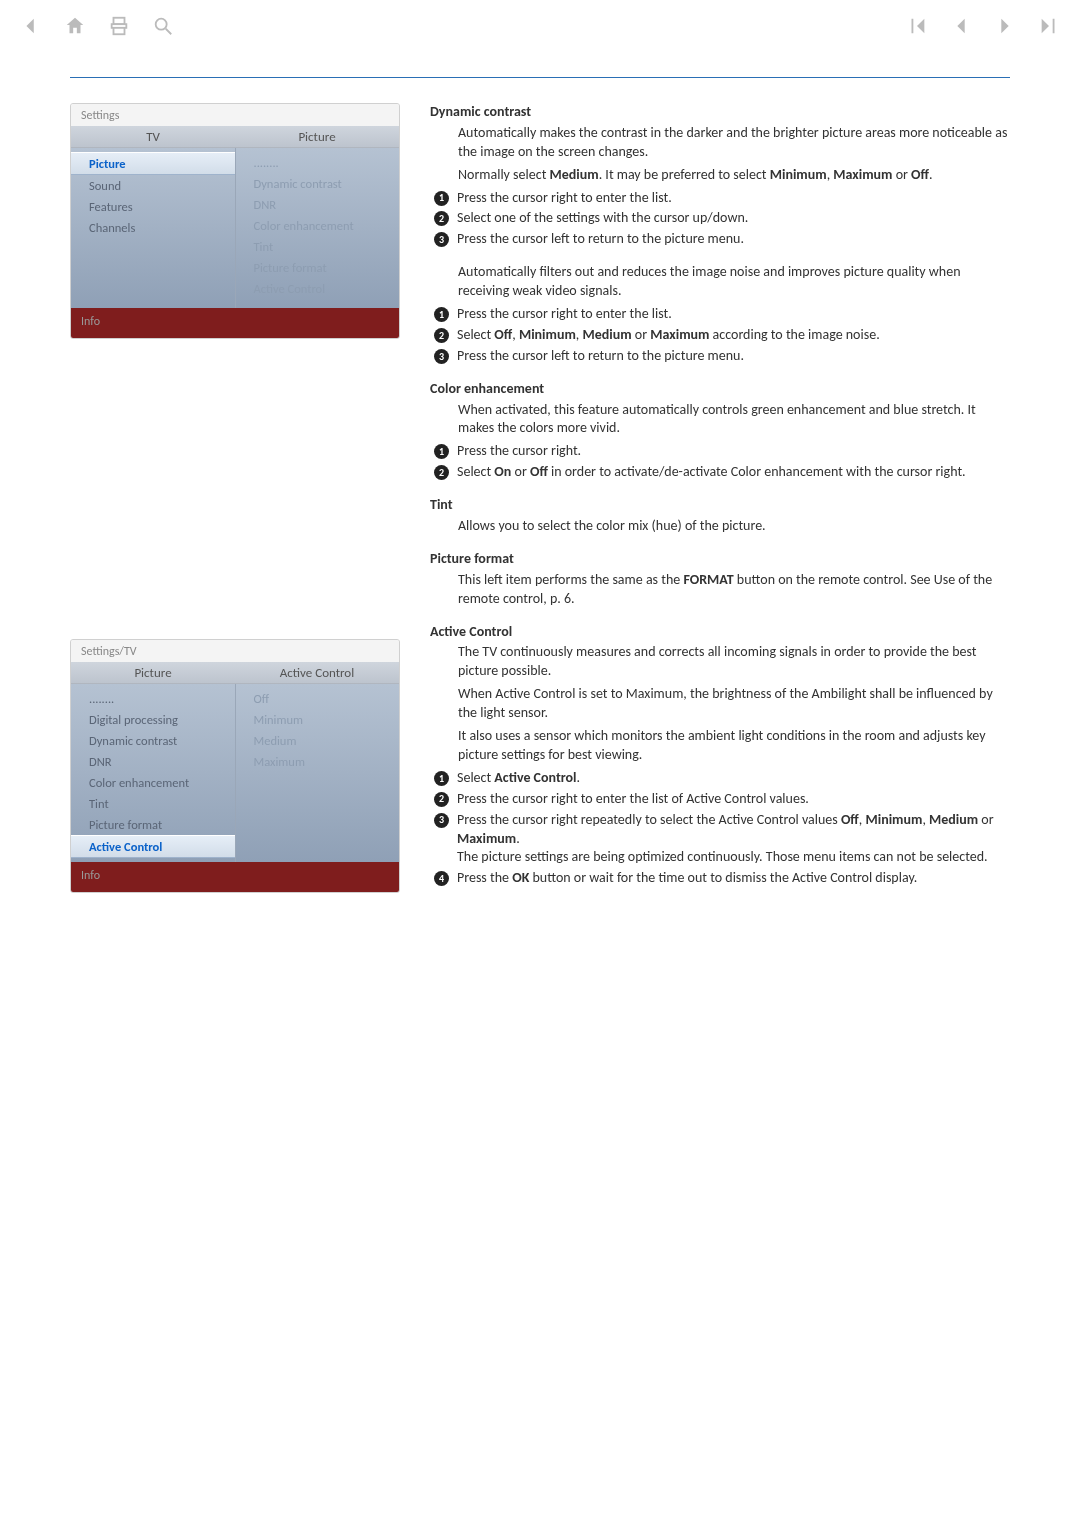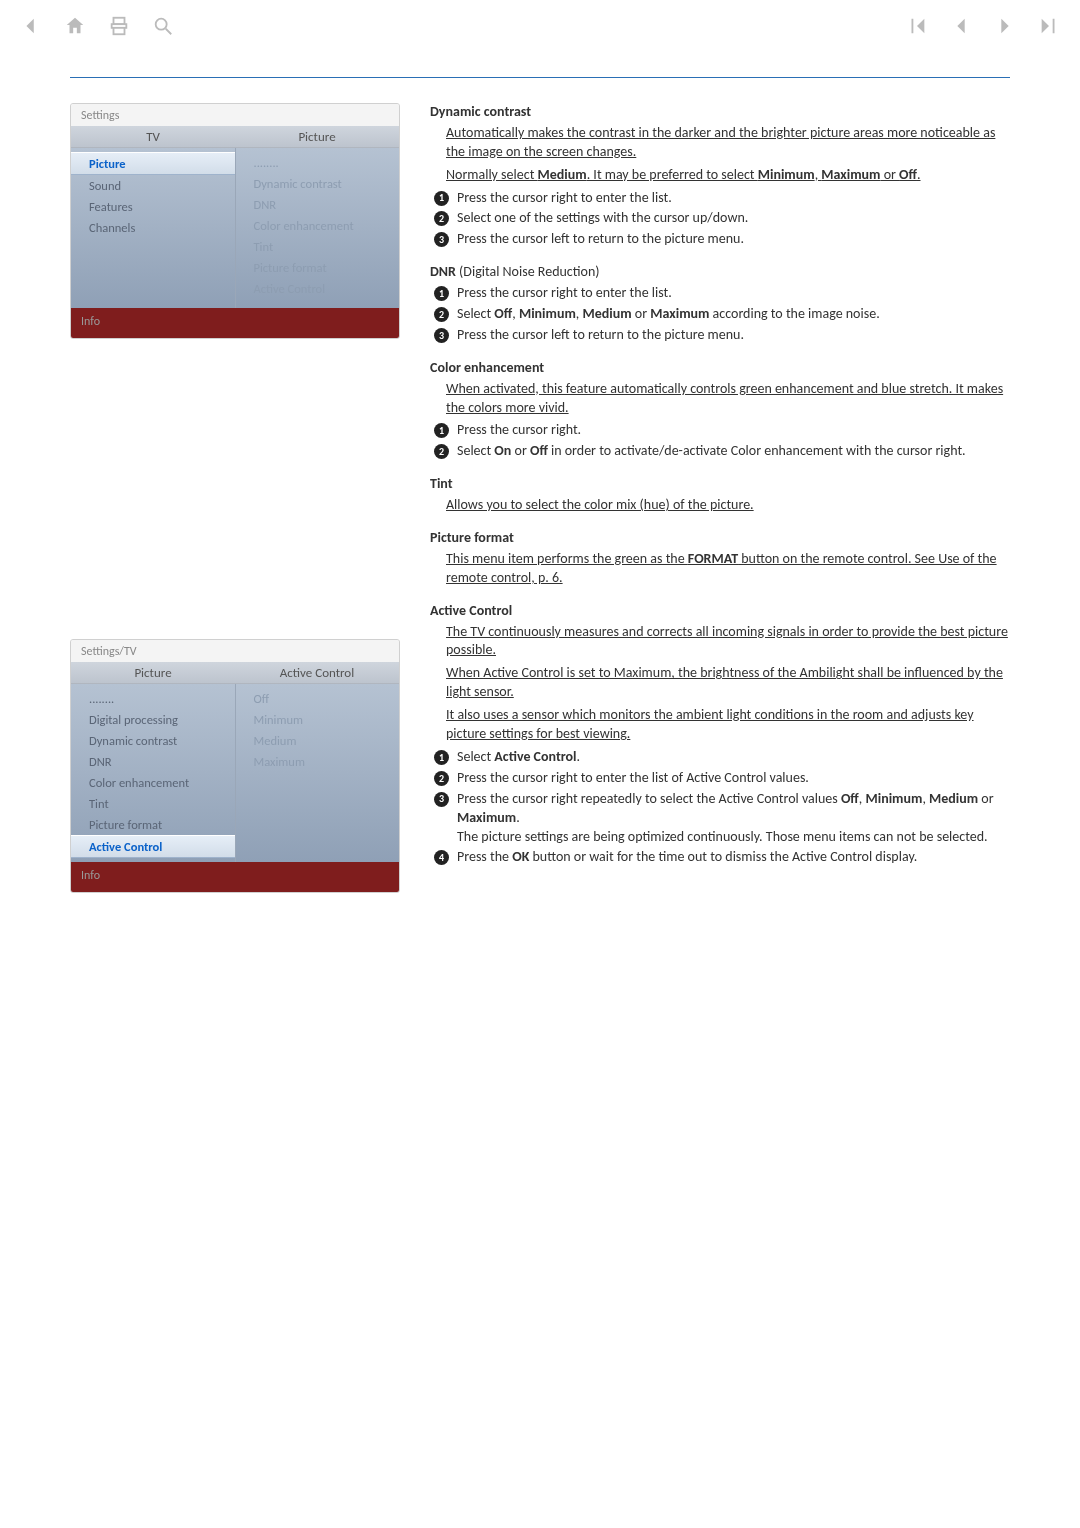--- a/index.html
+++ b/index.html
@@ -105,22 +105,21 @@
     color: #999;
     padding: 6px 10px 10px 10px;
     background: #7f1d1d;
   }
   .section { margin-bottom: 14px; }
   .section-title {
     font-weight: bold;
     margin-bottom: 2px;
   }
   .desc {
-    margin: 0 0 4px 16px;
-    text-decoration: underline;
+    margin: 0 0 4px 28px;
   }
   .step {
     display: flex;
     align-items: flex-start;
     gap: 8px;
     margin: 2px 0 2px 4px;
   }
   .badge {
     flex: 0 0 15px;
     height: 15px;
@@ -275,21 +274,21 @@
             <span class="badge">2</span>
             <span class="step-text">Select one of the settings with the cursor up/down.</span>
           </div>
       <div class="step">
             <span class="badge">3</span>
             <span class="step-text">Press the cursor left to return to the picture menu.</span>
           </div>
     </div>
 
     <div class="section">
-      <div class="section-title"><b>DNR</b><span style="font-weight:normal"> (Digital Noise Reduction)</span></div>
+      <p class="desc">Automatically filters out and reduces the image noise and improves picture quality when receiving weak video signals.</p>
       <div class="step">
             <span class="badge">1</span>
             <span class="step-text">Press the cursor right to enter the list.</span>
           </div>
       <div class="step">
             <span class="badge">2</span>
             <span class="step-text"><span>Select </span><b>Off</b><span>, </span><b>Minimum</b><span>, </span><b>Medium</b><span> or </span><b>Maximum</b><span> according to the image noise.</span></span>
           </div>
       <div class="step">
             <span class="badge">3</span>
@@ -310,21 +309,21 @@
           </div>
     </div>
 
     <div class="section">
       <div class="section-title">Tint</div>
       <p class="desc">Allows you to select the color mix (hue) of the picture.</p>
     </div>
 
     <div class="section">
       <div class="section-title">Picture format</div>
-      <p class="desc"><span>This menu item performs the green as the </span><b>FORMAT</b><span> button on the remote control. See Use of the remote control, p. 6.</span></p>
+      <p class="desc"><span>This left item performs the same as the </span><b>FORMAT</b><span> button on the remote control. See Use of the remote control, p. 6.</span></p>
     </div>
 
     <div class="section">
       <div class="section-title">Active Control</div>
       <p class="desc">The TV continuously measures and corrects all incoming signals in order to provide the best picture possible.</p>
       <p class="desc">When Active Control is set to Maximum, the brightness of the Ambilight shall be influenced by the light sensor.</p>
       <p class="desc">It also uses a sensor which monitors the ambient light conditions in the room and adjusts key picture settings for best viewing.</p>
       <div class="step">
             <span class="badge">1</span>
             <span class="step-text"><span>Select </span><b>Active Control</b><span>.</span></span>

